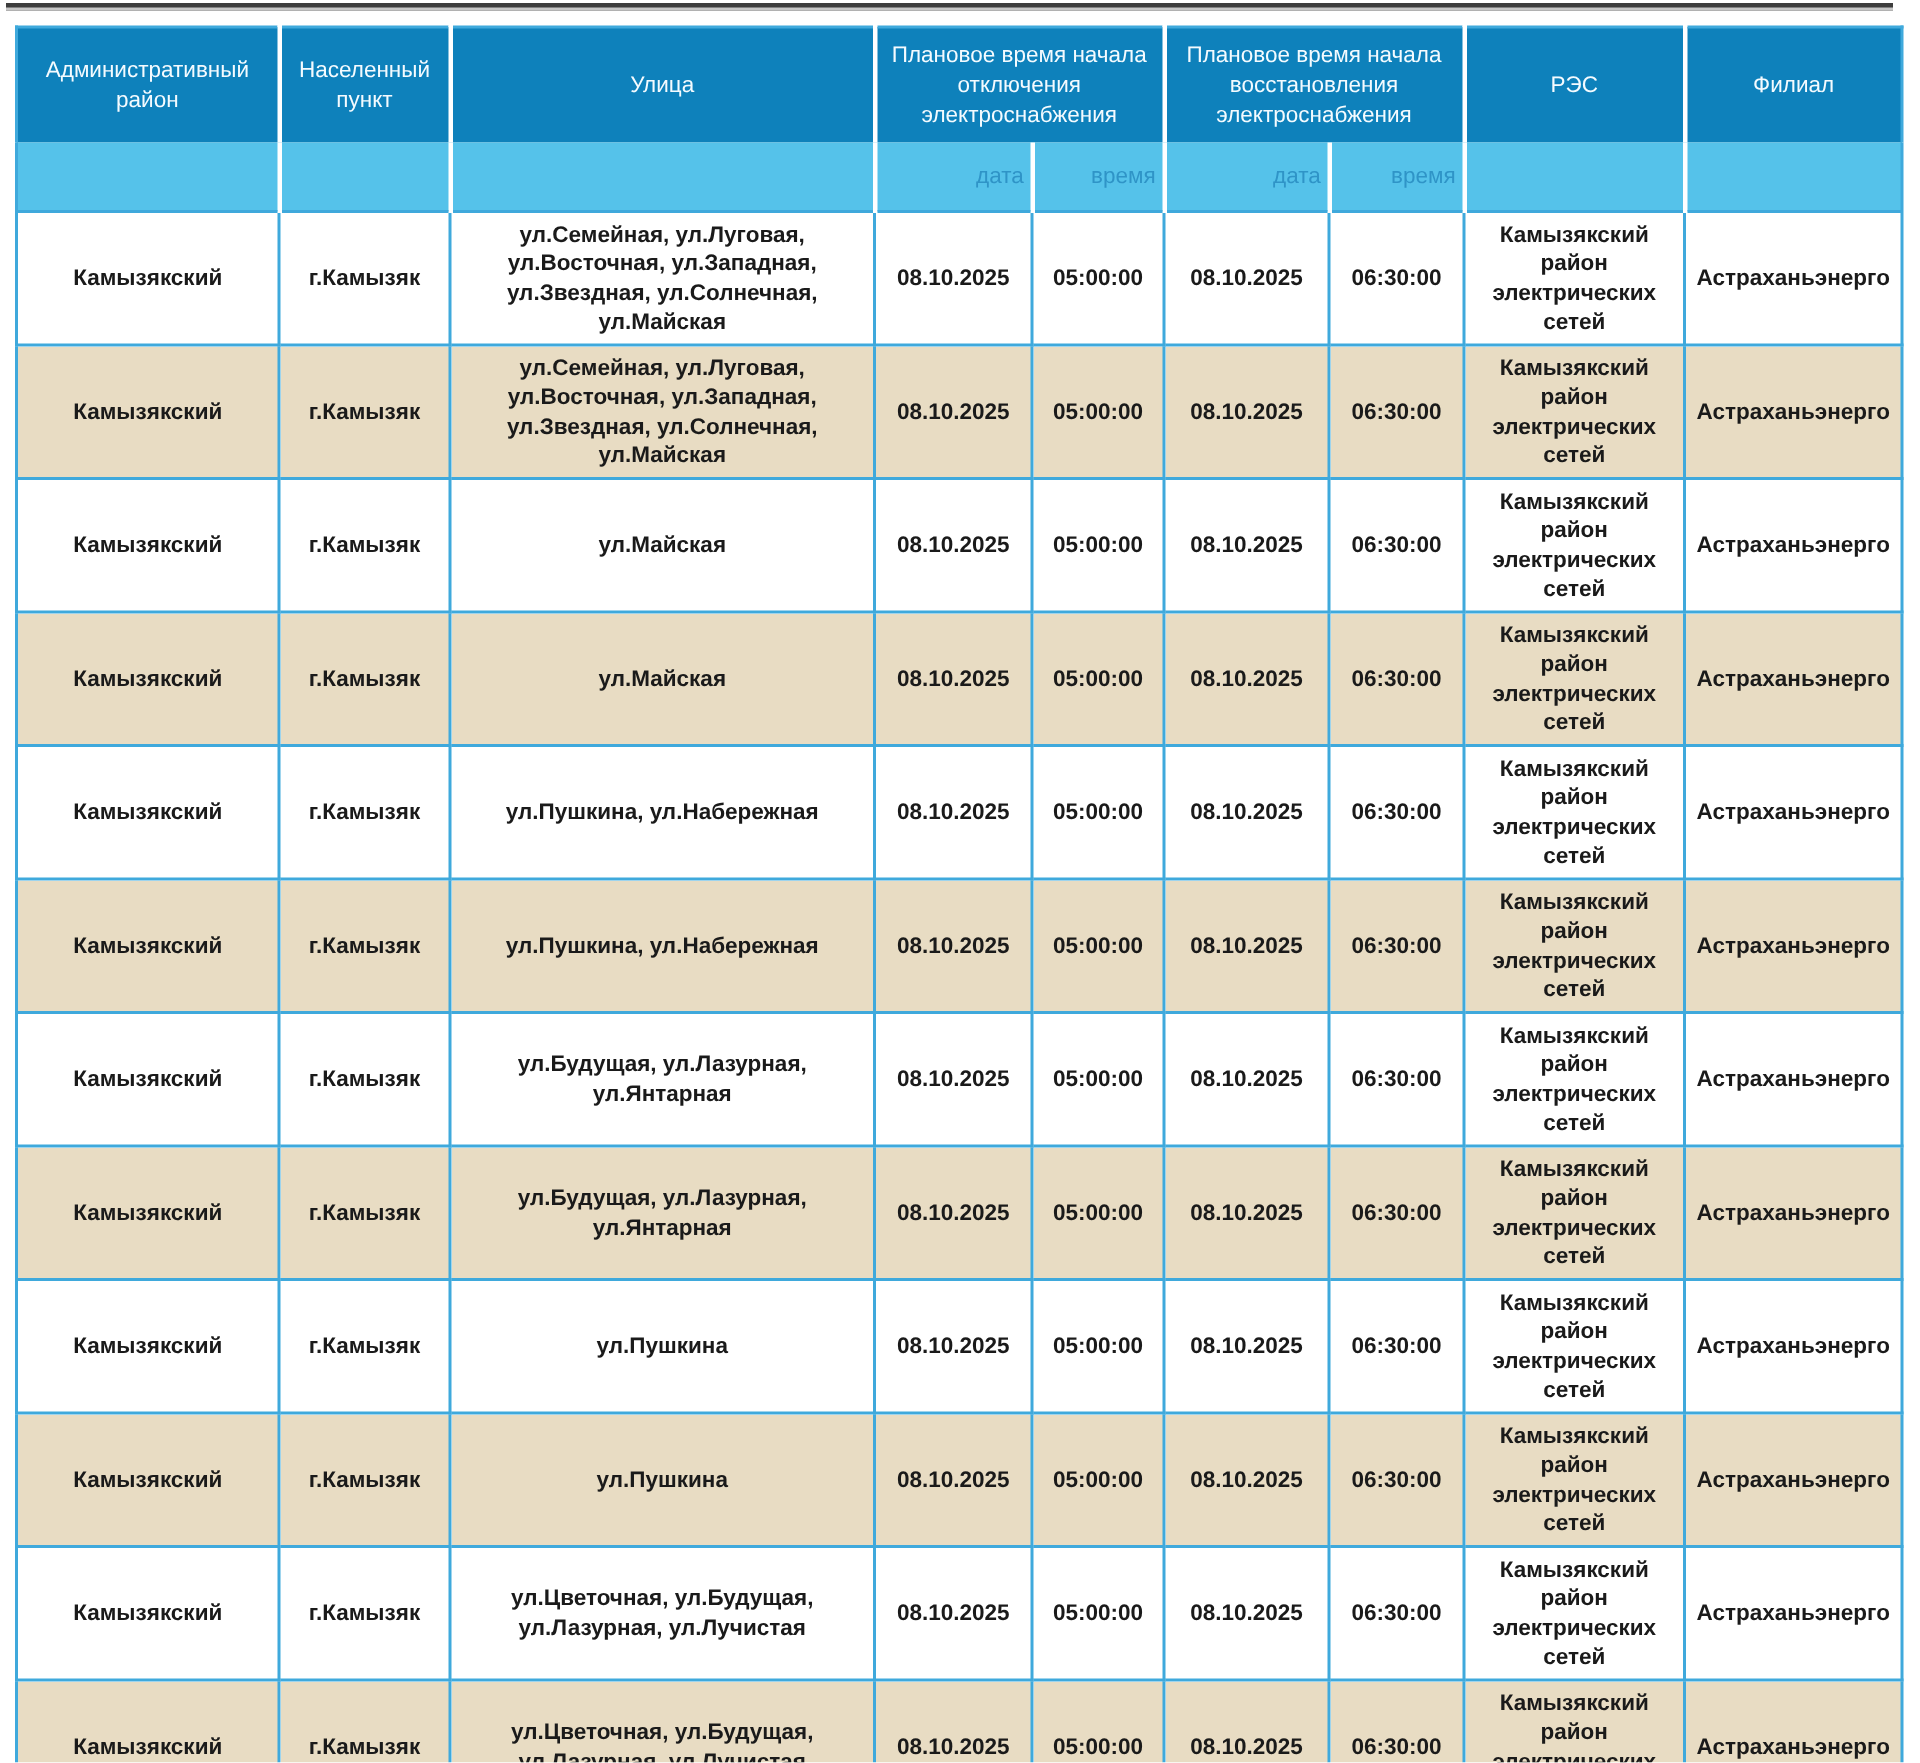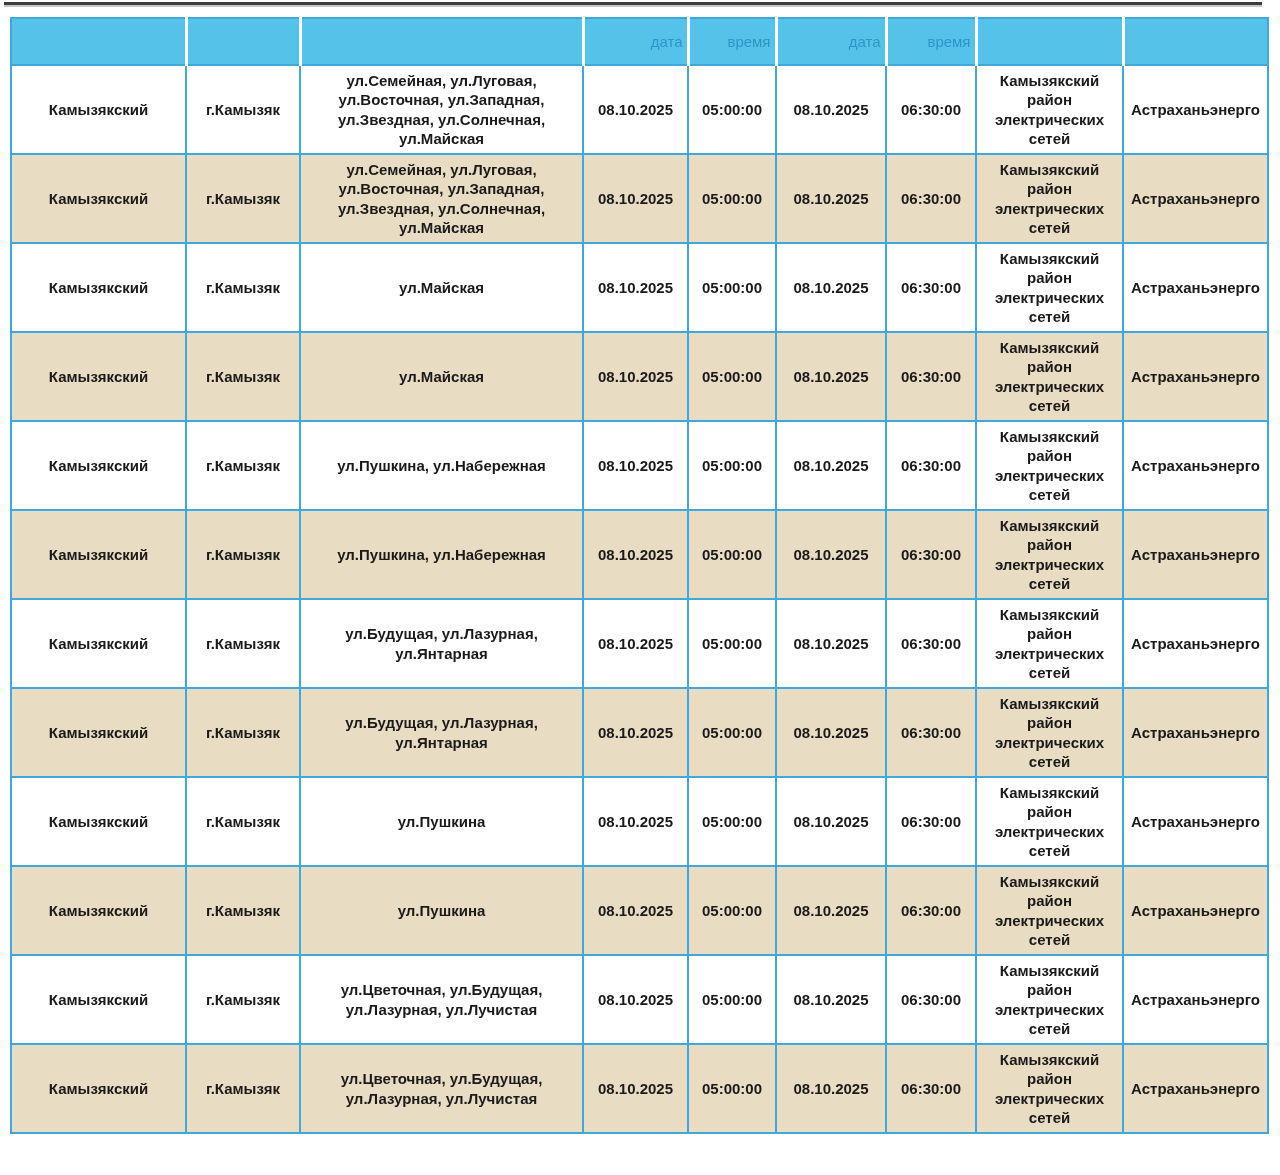--- a/index.html
+++ b/index.html
@@ -79,20 +79,29 @@
       <col style="width:114px">
       <col style="width:283px">
       <col style="width:105px">
       <col style="width:88px">
       <col style="width:110px">
       <col style="width:90px">
       <col style="width:147px">
       <col style="width:145px">
     </colgroup>
     <thead>
+      <tr class="h1">
+        <th>Административный район</th>
+        <th>Населенный пункт</th>
+        <th>Улица</th>
+        <th colspan="2">Плановое время начала отключения электроснабжения</th>
+        <th colspan="2">Плановое время начала восстановления электроснабжения</th>
+        <th>РЭС</th>
+        <th>Филиал</th>
+      </tr>
       <tr class="h2">
         <td></td>
         <td></td>
         <td></td>
         <td>дата</td>
         <td>время</td>
         <td>дата</td>
         <td>время</td>
         <td></td>
         <td></td>

